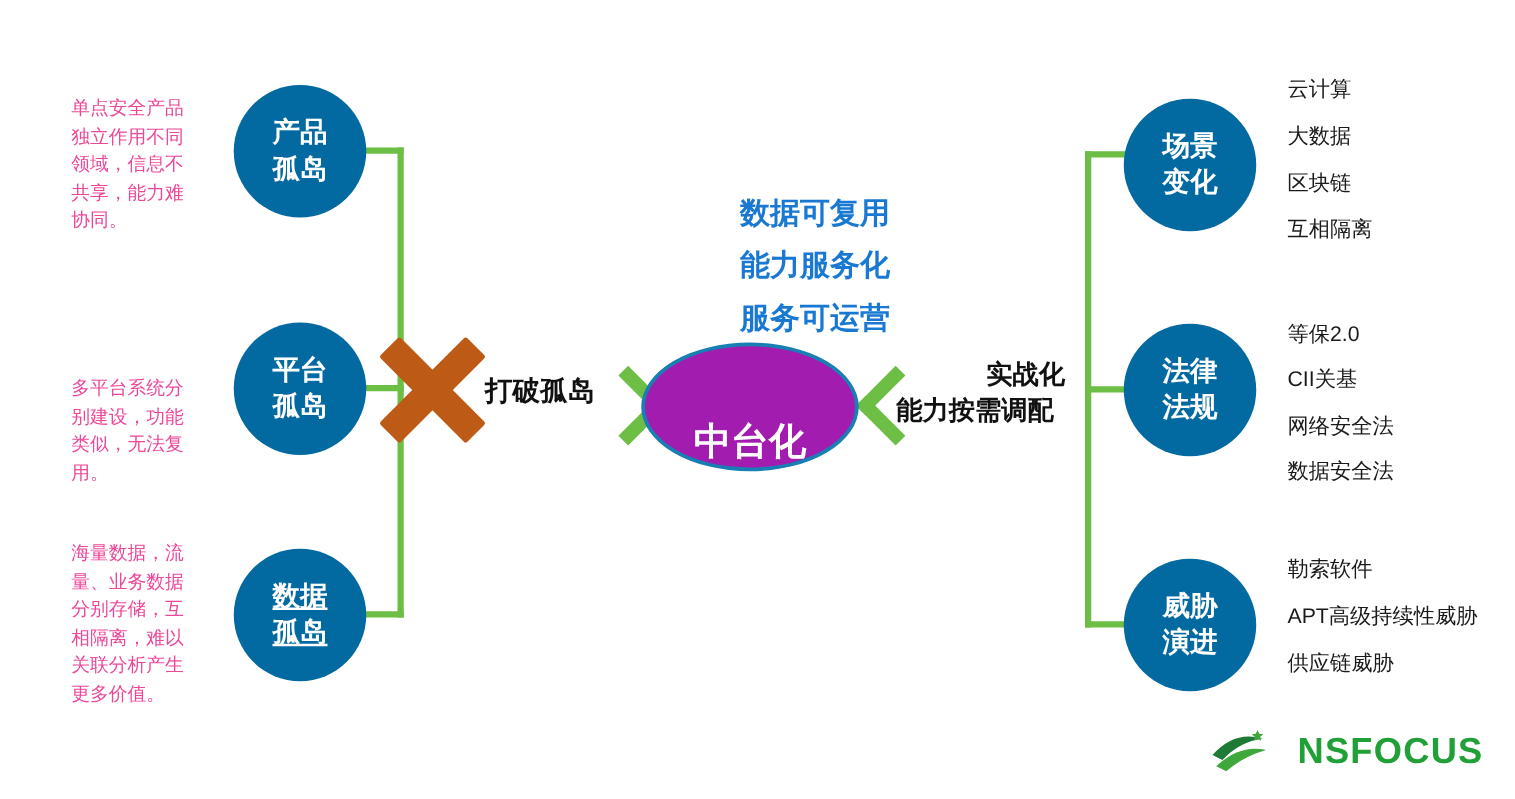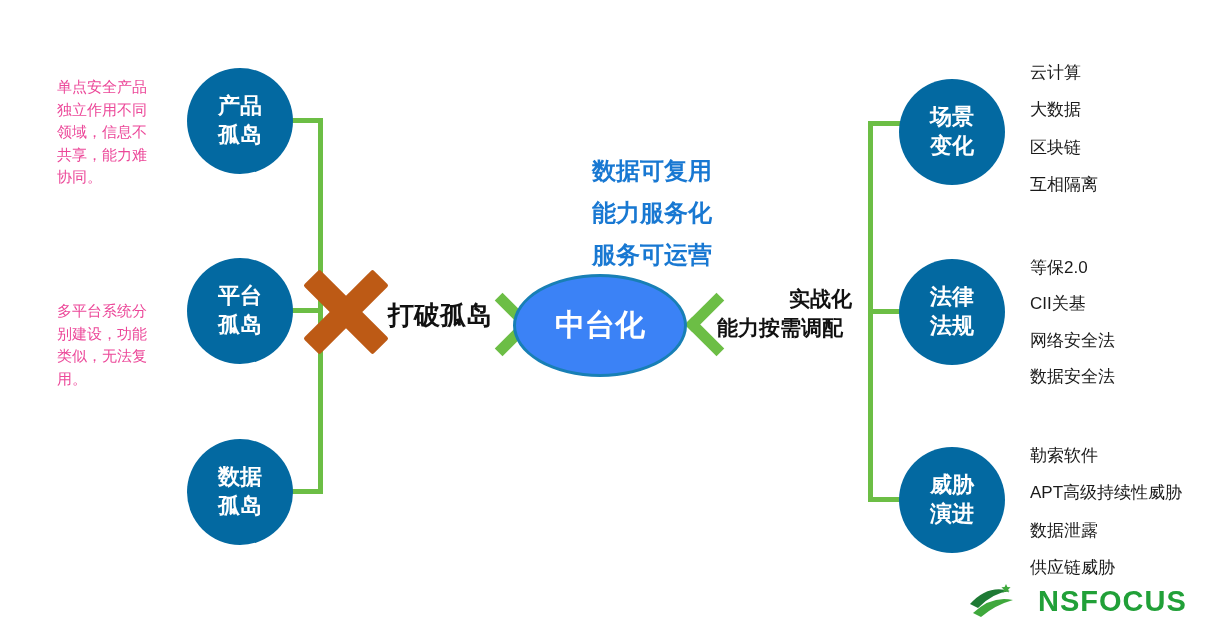--- a/index.html
+++ b/index.html
@@ -58,41 +58,41 @@
   .xmark { position: absolute; left: 306px; top: 272px; width: 80px; height: 80px; z-index: 4; }
   .xmark span {
     position: absolute; left: 50%; top: 50%;
     width: 98px; height: 23px;
     background: #BD5A15;
     border-radius: 2px;
   }
   .xmark .bar1 { transform: translate(-50%,-50%) rotate(45deg); }
   .xmark .bar2 { transform: translate(-50%,-50%) rotate(-45deg); }
   
-  .blabel { position: absolute; font-weight: bold; color: #111111; font-size: 26px; }
+  .blabel { position: absolute; font-weight: bold; color: #111111; font-size: 22px; }
   
   .chev {
     position: absolute;
     width: 34px; height: 34px;
     border-style: solid;
     border-color: #6CBE45;
     border-width: 11px 11px 0 0;
     z-index: 2;
   }
   .chev-right { transform: rotate(45deg); }
   .chev-left  { transform: rotate(-135deg); }
   
   .hub {
     position: absolute;
     left: 513px; top: 274px;
     width: 168px; height: 97px;
-    background: #3b82f6;
+    background: #a21caf;
     border: 3px solid #187FB5;
     border-radius: 50%;
-    display: flex; align-items: center; justify-content: center;
+    display: flex; align-items: flex-end; justify-content: center;
     color: #ffffff;
     font-weight: bold;
     font-size: 30px;
     z-index: 3;
   }
   
   .logo {
     position: absolute;
     left: 968px; top: 582px;
     display: flex; align-items: center; gap: 24px;
@@ -104,35 +104,36 @@
     letter-spacing: 1px;
   }
 </style>
 </head>
 <body>
 
 <div class="canvas">
 
   <div class="desc" style="left:57px; top:76px;">单点安全产品独立作用不同领域，信息不共享，能力难协同。</div>
   <div class="desc" style="left:57px; top:268px;margin-top:32px;">多平台系统分别建设，功能类似，无法复用。</div>
+  <div class="desc" style="left:57px; top:432px;">海量数据，流量、业务数据分别存储，互相隔离，难以关联分析产生更多价值。</div>
 
   <div class="line" style="left:291px; top:118px; width:32px; height:5px;"></div>
   <div class="line" style="left:291px; top:308px; width:32px; height:5px;"></div>
   <div class="line" style="left:291px; top:489px; width:32px; height:5px;"></div>
   <div class="line" style="left:318px; top:118px; width:5px; height:376px;"></div>
 
   <div class="circle" style="left:187px; top:68px;">
     <span>产品</span>
     <span>孤岛</span>
   </div>
   <div class="circle" style="left:187px; top:258px;">
     <span>平台</span>
     <span>孤岛</span>
   </div>
-  <div class="circle" style="left:187px; top:439px;">
+  <div class="circle" style="left:187px; top:439px;text-decoration:underline;">
     <span>数据</span>
     <span>孤岛</span>
   </div>
 
   <div class="xmark">
     <span class="bar1"></span>
     <span class="bar2"></span>
   </div>
 
   <div class="blabel" style="left:388px; top:298px;">打破孤岛</div>
@@ -179,21 +180,20 @@
   </div>
   <div class="rlist" style="top:258px;gap:16px;">
     <div>等保2.0</div>
     <div>CII关基</div>
     <div>网络安全法</div>
     <div>数据安全法</div>
   </div>
   <div class="rlist" style="top:446px;">
     <div>勒索软件</div>
     <div>APT高级持续性威胁</div>
-    <div>数据泄露</div>
     <div>供应链威胁</div>
   </div>
 
   <div class="logo">
     <svg width="46" height="38" viewBox="0 0 46 38">
       <path d="M2,22 Q20,2 42,9 Q24,11 10,26 Z" fill="#1E7A34"></path>
       <path d="M5,31 Q24,13 45,18 Q27,23 13,35 Z" fill="#3FA83C"></path>
       <path d="M38,2 l1.4,3 3.2,0.3 -2.4,2.1 0.7,3.1 -2.9-1.6 -2.9,1.6 0.7-3.1 -2.4-2.1 3.2-0.3 Z" fill="#3FA83C"></path>
     </svg>
     <span class="brand">NSFOCUS</span>

